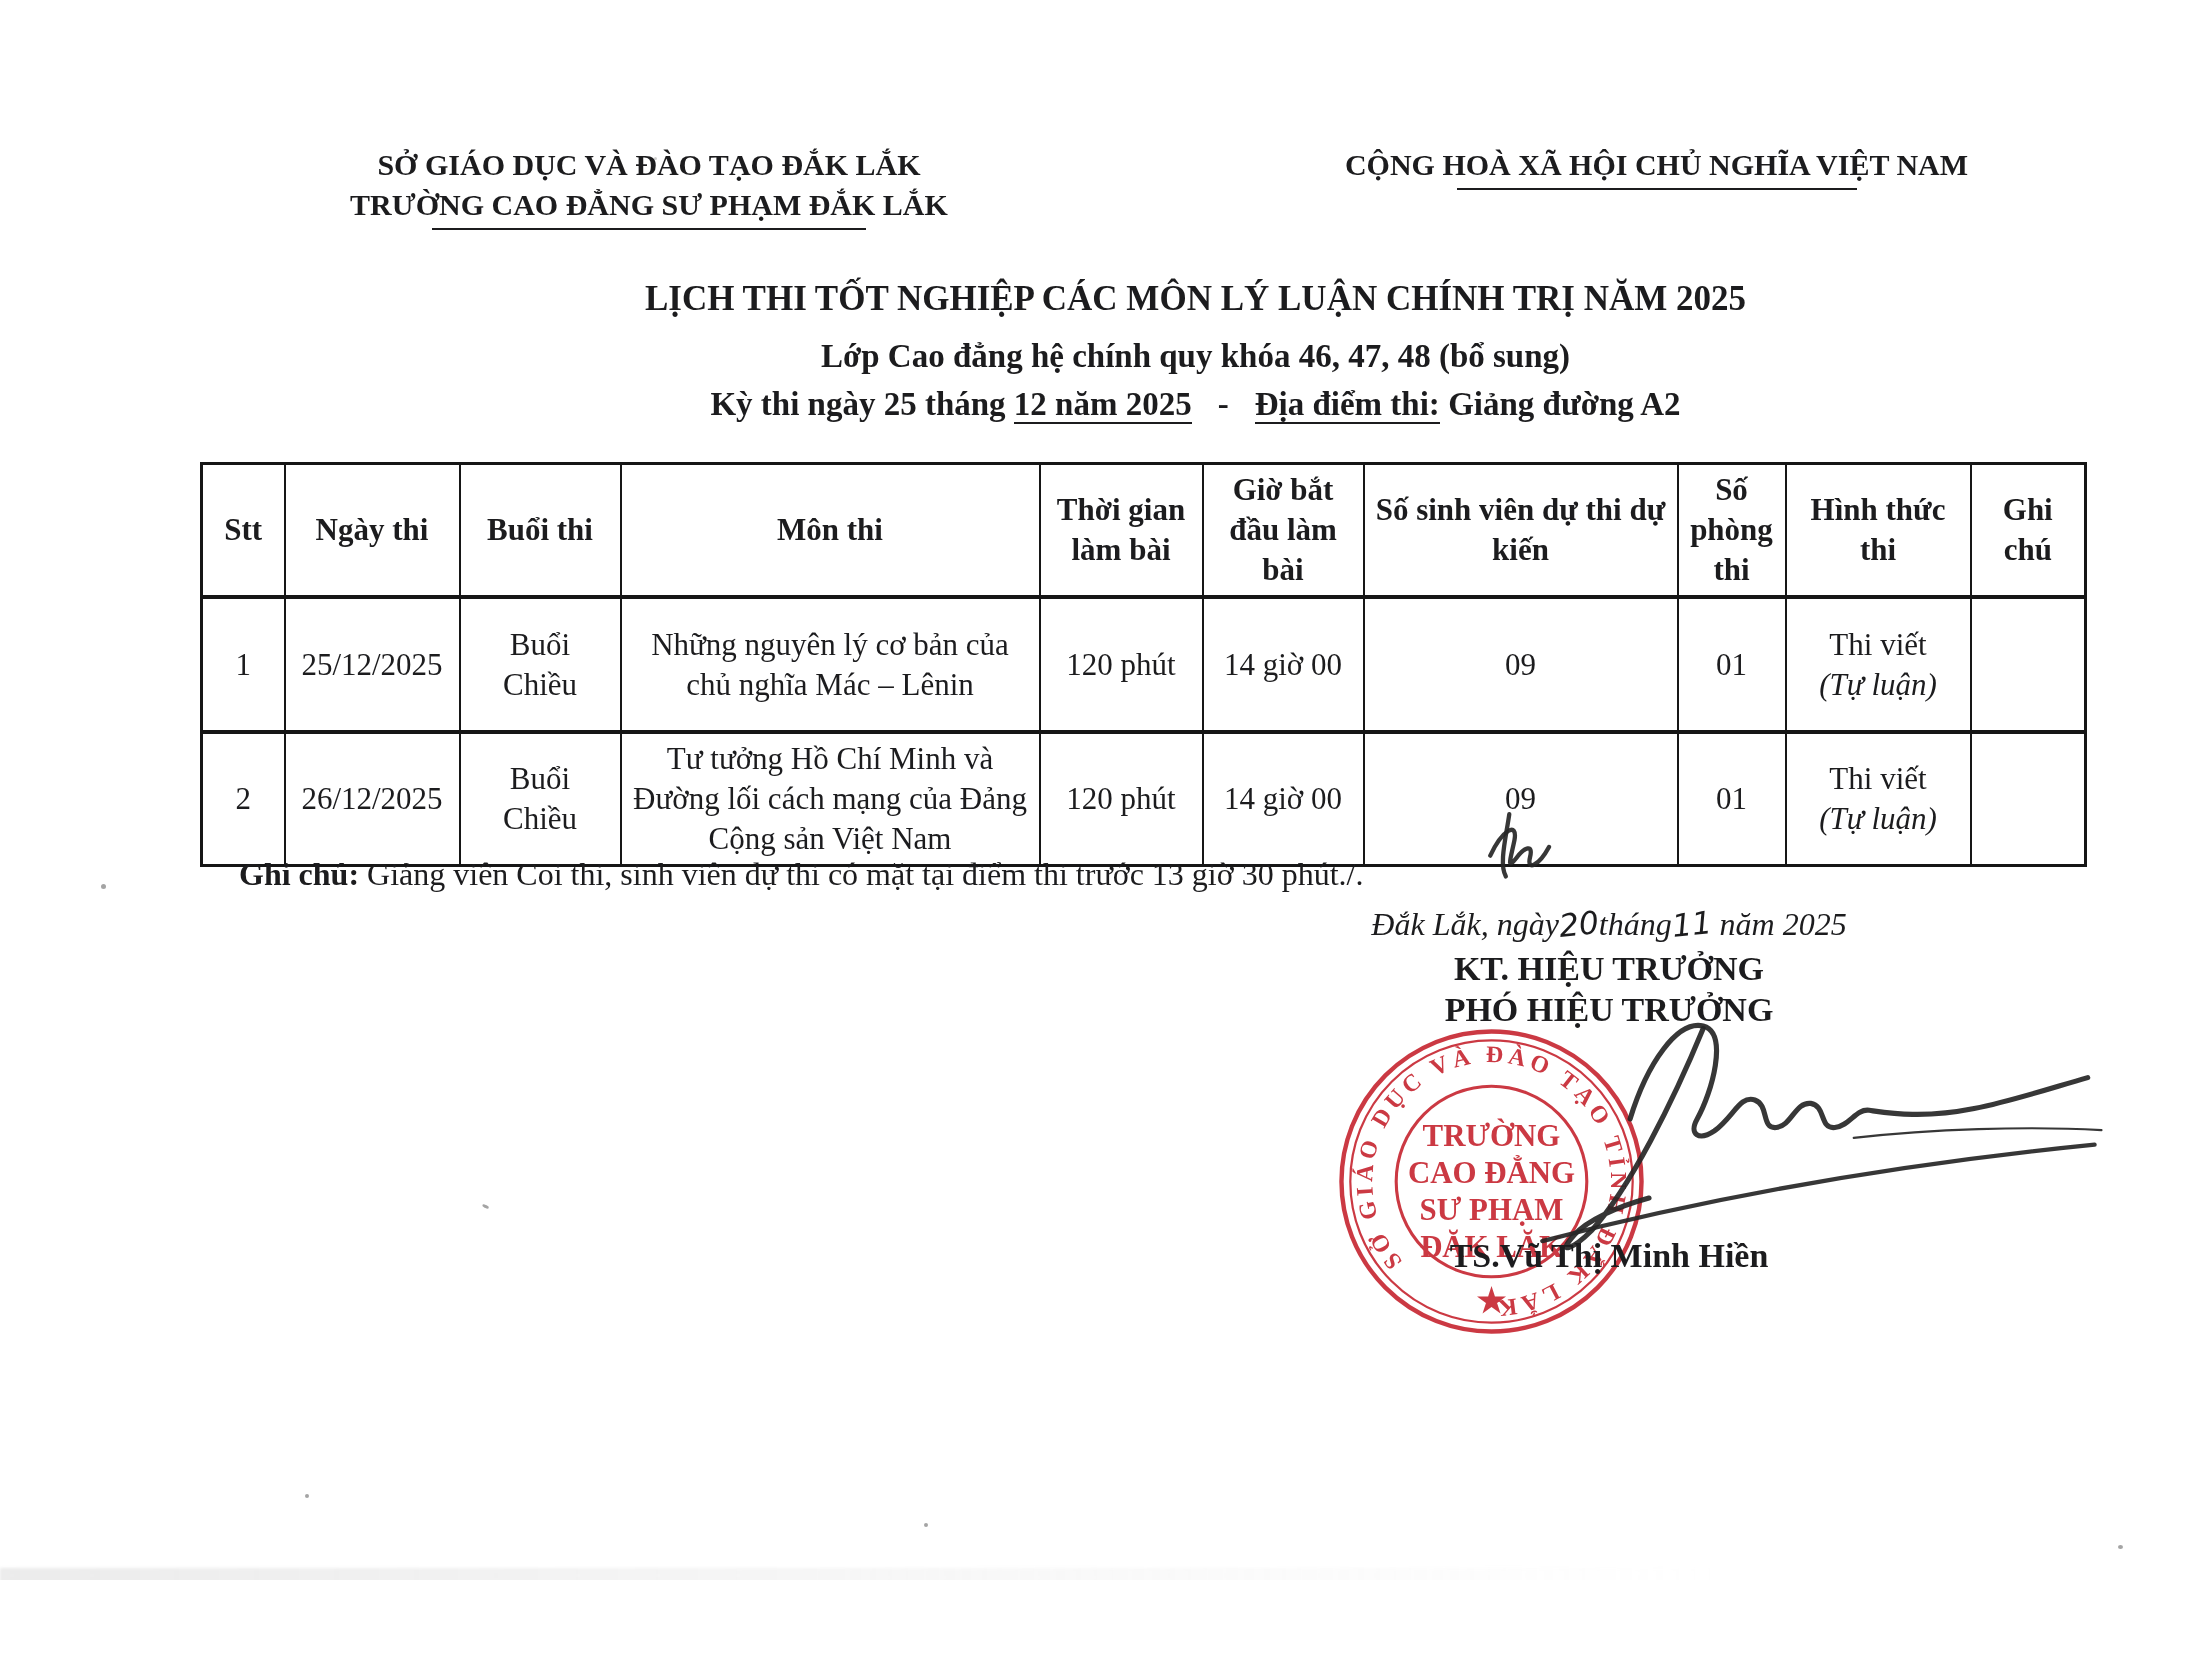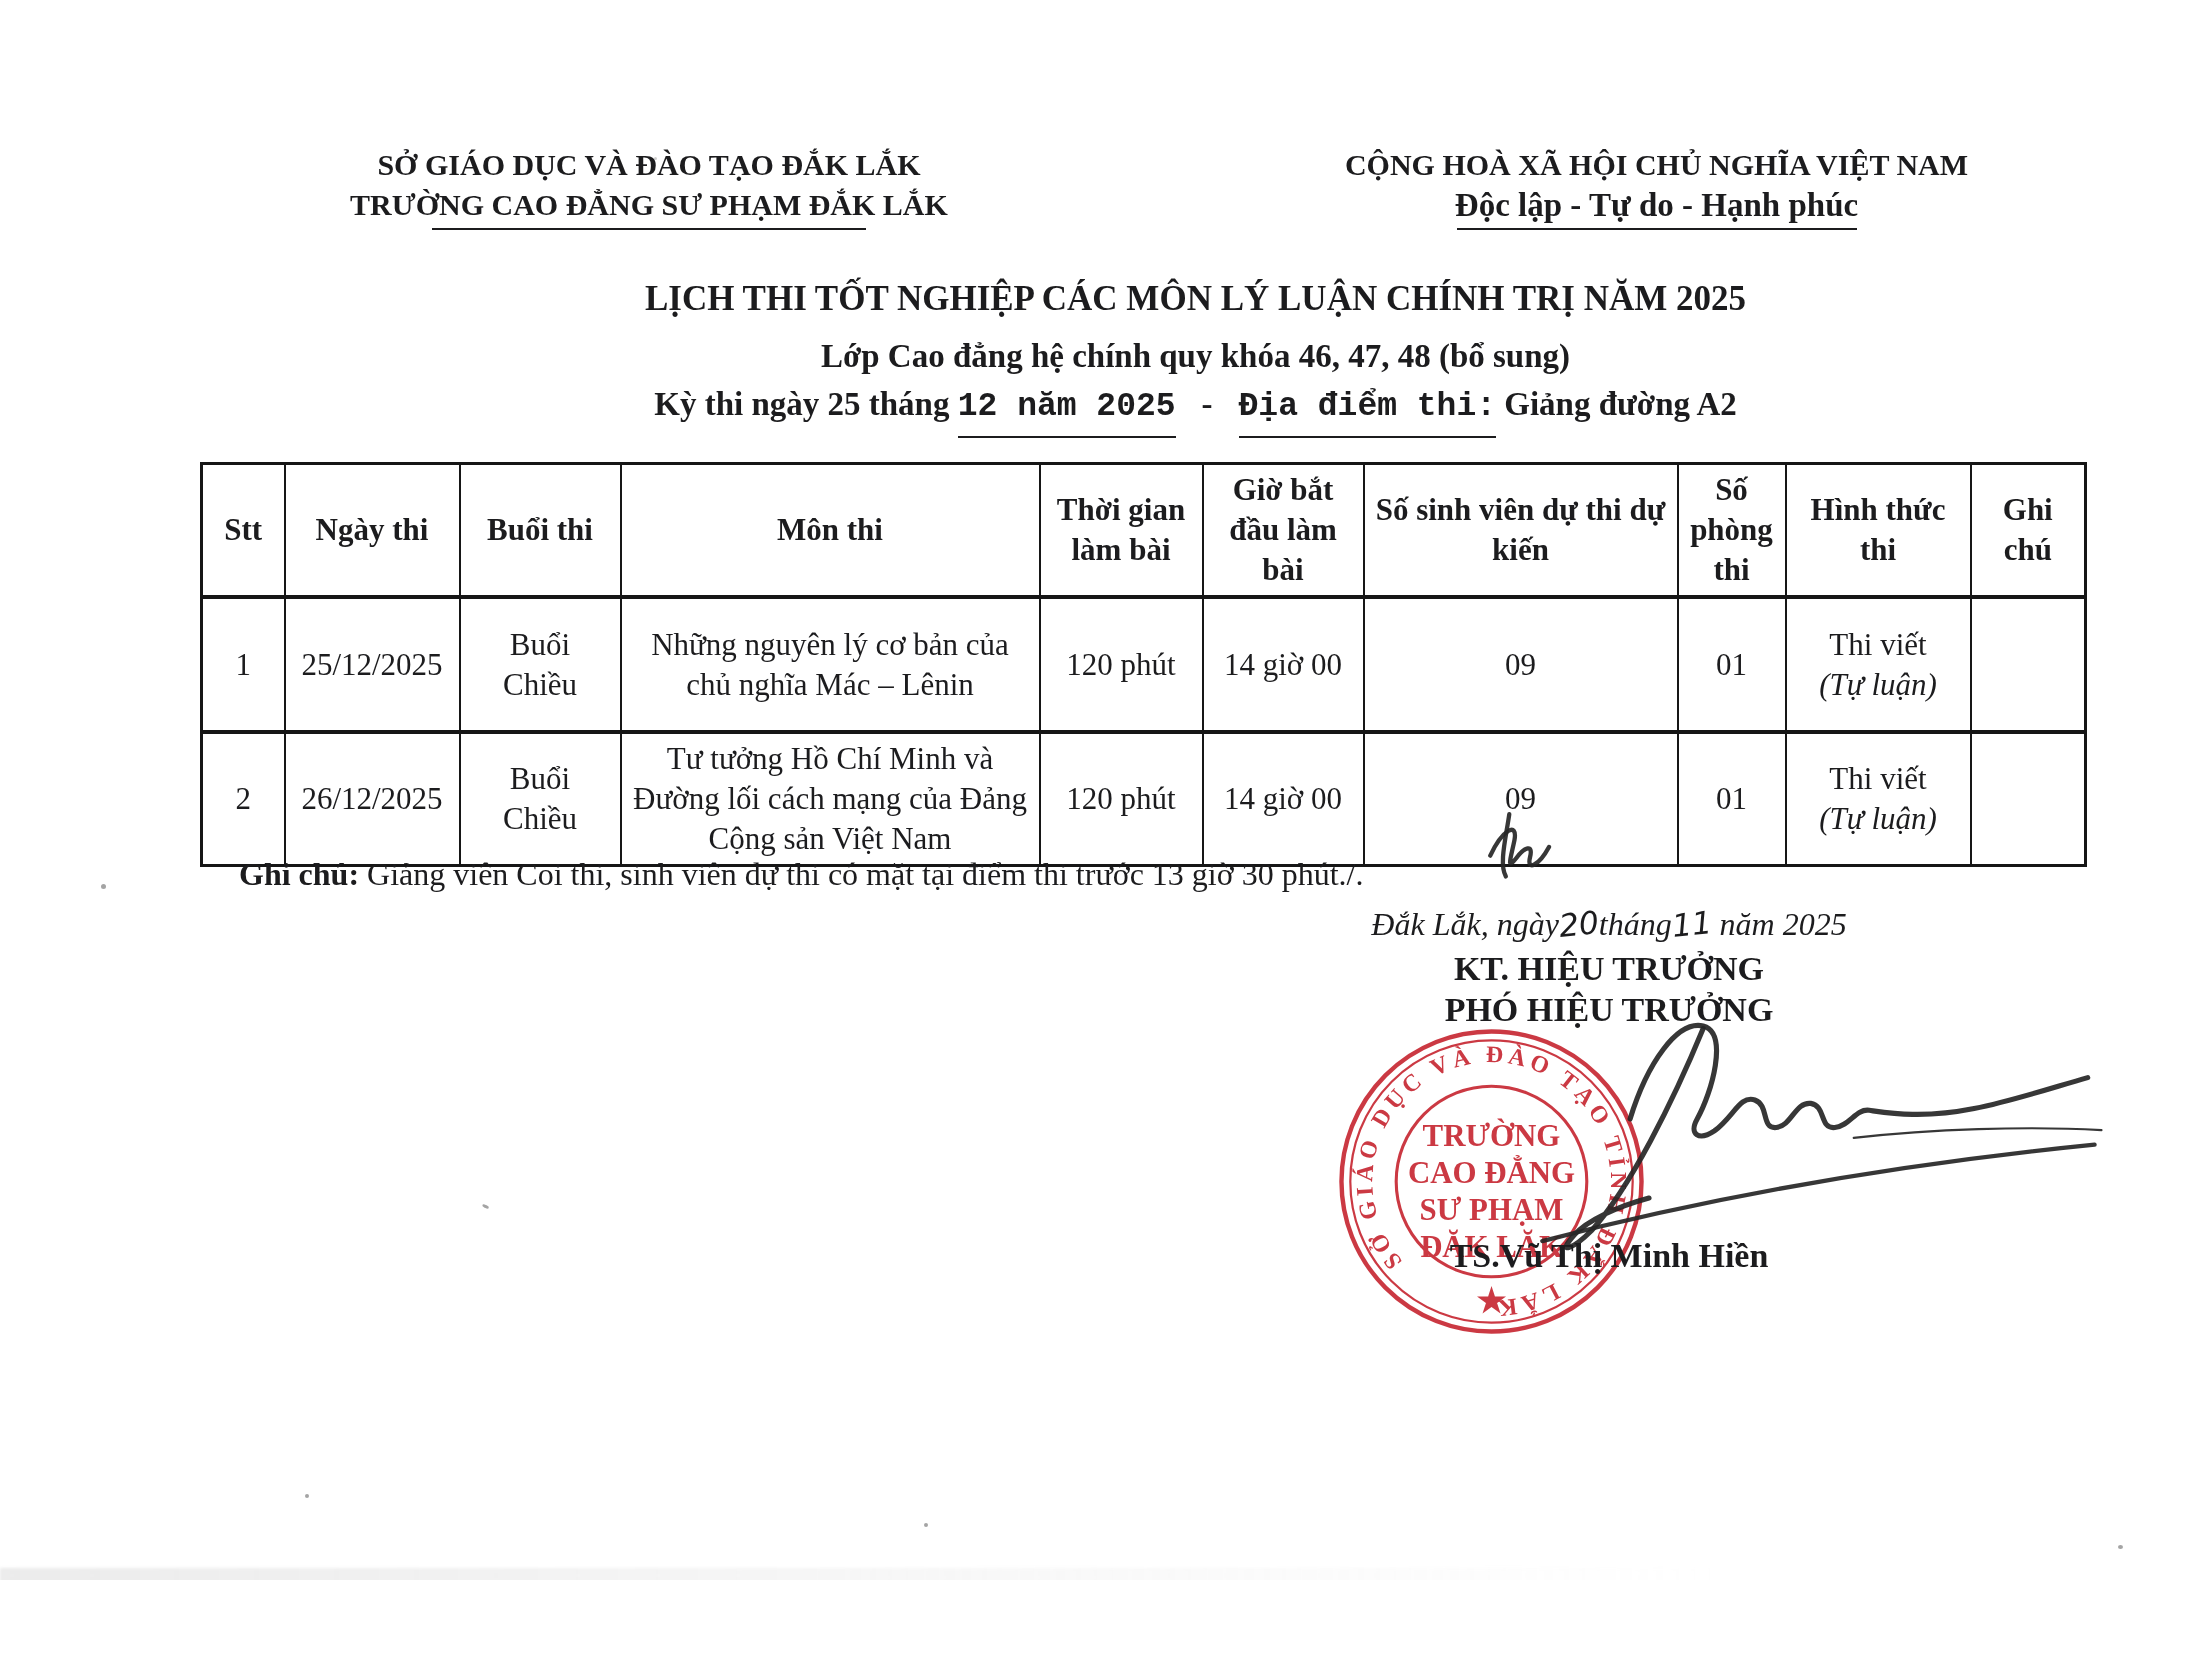--- a/index.html
+++ b/index.html
@@ -12,21 +12,21 @@
   .center{text-align:center;}
 
   
   .hdr-line{font-size:30px; font-weight:bold; line-height:40px; white-space:nowrap;}
   .hdr-rule{height:0; border-bottom:2.6px solid #1c1c1e; margin:2.6px auto 0 auto;}
 
   
   .doc-title{font-size:35px; font-weight:bold; line-height:43px;}
   .doc-subtitle{font-size:33px; font-weight:bold; line-height:41px; margin-top:16px;}
   .exam-line{font-size:33px; font-weight:bold; line-height:41px; margin-top:6.9px;}
-  .u-seg{border-bottom:2.6px solid #1c1c1e; padding-bottom:11px;font-family:Liberation Mono, monospace;}
+  .u-seg{border-bottom:2.6px solid #1c1c1e; padding-bottom:0;}
   .dash-sep{margin:0 26px;}
 
   
   table.sched{border-collapse:collapse; table-layout:fixed; width:1884px; background:transparent;}
   table.sched, table.sched td, table.sched th{border:2.6px solid #161616;}
   table.sched{border-width:3.4px;}
   table.sched th{font-size:31px; font-weight:bold; padding:5.2px 6.9px; vertical-align:middle; text-align:center; line-height:40px;}
   table.sched td{font-size:31px; padding:5.2px 8.6px; vertical-align:middle; text-align:center; line-height:40px;}
   table.sched thead th{border-bottom-width:4.3px;}
   table.sched tbody tr:first-child td{border-bottom-width:4.3px; height:120px;}
@@ -71,21 +71,20 @@
 <div id="page">
 
   <div class="abs center" style="left:305px; top:145px; width:688px;">
     <div class="hdr-line">SỞ GIÁO DỤC VÀ ĐÀO TẠO ĐẮK LẮK</div>
     <div class="hdr-line">TRƯỜNG CAO ĐẲNG SƯ PHẠM ĐẮK LẮK</div>
     <div class="hdr-rule" style="width:434px;"></div>
   </div>
 
   <div class="abs center" style="left:1308px; top:145px; width:697px;">
     <div class="hdr-line">CỘNG HOÀ XÃ HỘI CHỦ NGHĨA VIỆT NAM</div>
-    <div class="hdr-line" style="font-size:33px;">Độc lập - Tự do - Hạnh phúc</div>
     <div class="hdr-rule" style="width:400px;"></div>
   </div>
 
   <div class="abs center" style="left:189px; top:277px; width:2013px;">
     <div class="doc-title">LỊCH THI TỐT NGHIỆP CÁC MÔN LÝ LUẬN CHÍNH TRỊ NĂM 2025</div>
     <div class="doc-subtitle">Lớp Cao đẳng hệ chính quy khóa 46, 47, 48 (bổ sung)</div>
     <div class="exam-line"><span>Kỳ thi ngày 25 tháng </span><span class="u-seg">12 năm 2025</span><span class="dash-sep">-</span><span class="u-seg">Địa điểm thi:</span><span> Giảng đường A2</span></div>
   </div>
 
   <div class="abs" style="left:200px; top:462px;">

